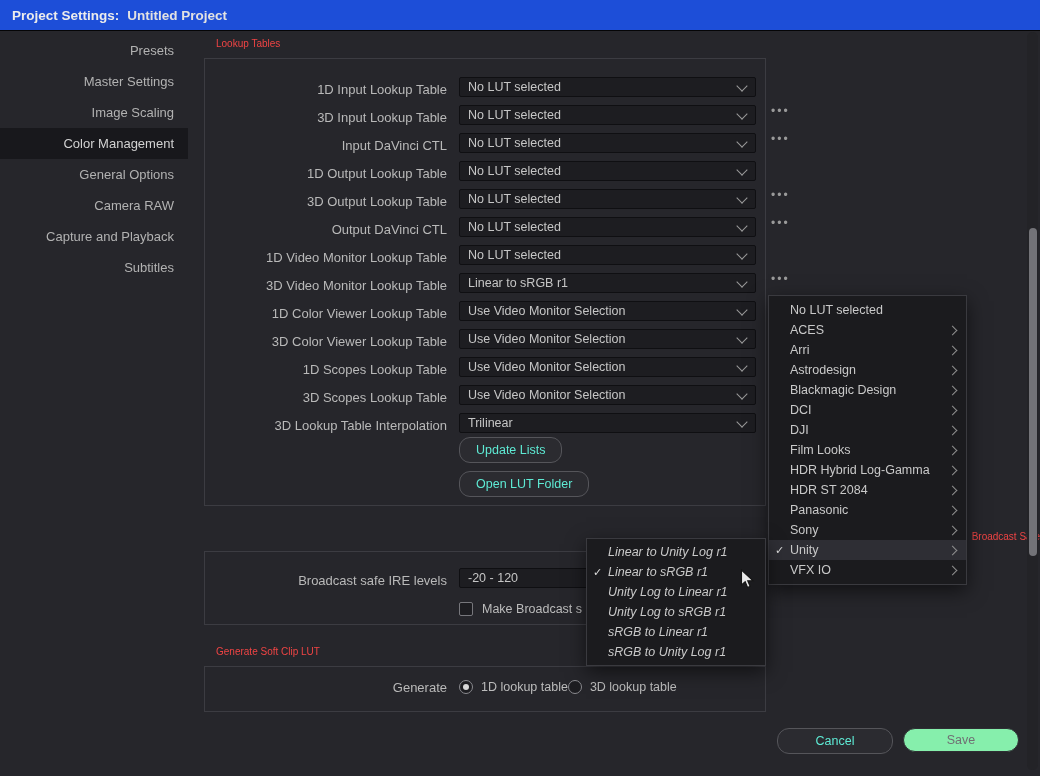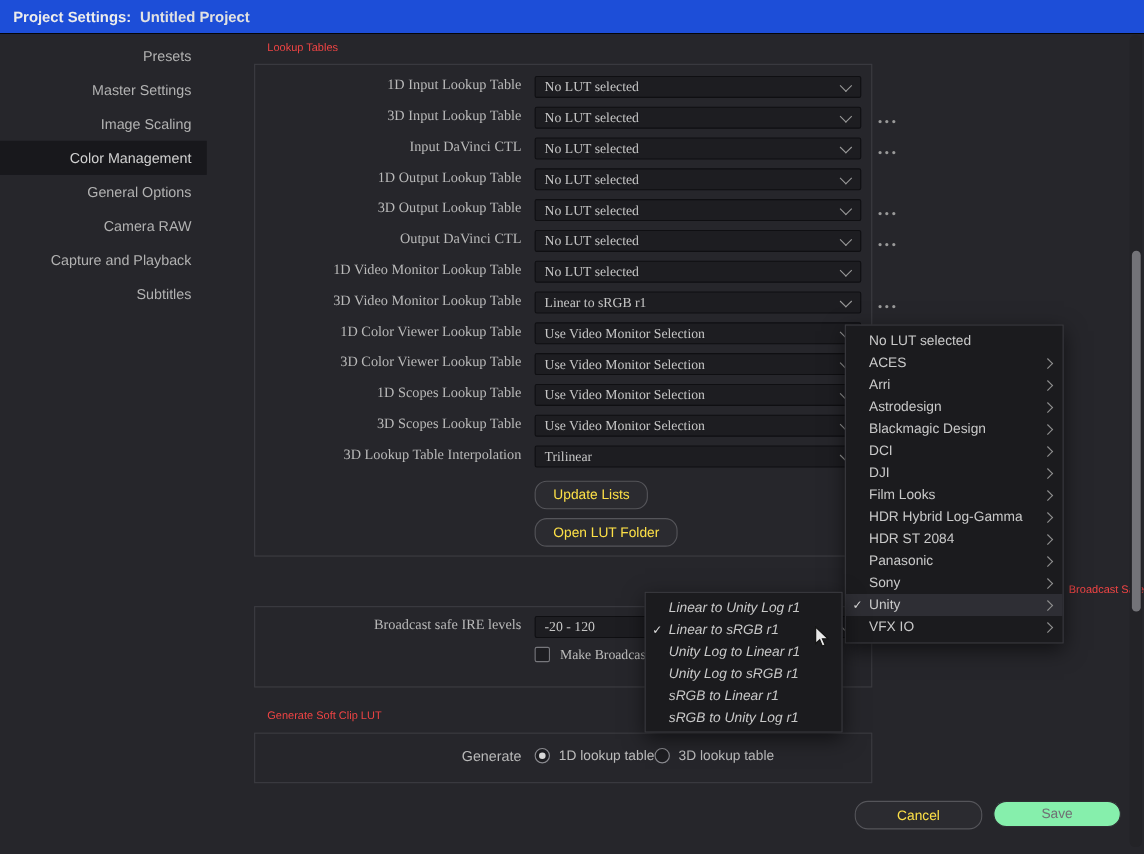--- a/index.html
+++ b/index.html
@@ -9,40 +9,40 @@
     font-family:"Liberation Sans","DejaVu Sans",sans-serif;
     font-size:13px;color:#c8c8c8;
     -webkit-font-smoothing:antialiased;
   }
   .titlebar{
     height:30px;background:#1d4ed8;border-bottom:1px solid #050506;
     display:flex;align-items:center;padding:0 12px;gap:8px;
   }
   .tb-label{font-weight:bold;color:#ececec;font-size:13.5px;}
   .tb-project{font-weight:bold;color:#e2e2e2;font-size:13.5px;}
-  .main{position:absolute;top:31px;left:0;right:0;bottom:0;display:flex;gap:27px;}
+  .main{position:absolute;top:31px;left:0;right:0;bottom:0;display:flex;}
   .sidebar{width:188px;flex:none;padding-top:4px;}
   .side-item{
     height:31px;display:flex;align-items:center;justify-content:flex-end;
     padding-right:14px;color:#b2b2b2;font-size:13px;cursor:default;
   }
   .side-item.active{background:#18181c;color:#d2d2d2;}
   .content{flex:1;position:relative;padding-top:4px;}
   .section-heading{
     height:18px;line-height:18px;margin:0 0 5px 28px;
     font-size:10px;color:#ef4444;
   }
   .bs-heading{margin-top:22px;text-align:right;}
   .sc-heading{margin-top:18px;}
   .panel{
     margin-left:16px;width:562px;box-sizing:border-box;
     border:1px solid #3c3c42;
   }
   .lut-panel{padding:10px 0 8px 0;}
-  .lut-row{height:28px;display:flex;align-items:flex-start;position:relative;font-family:Liberation Serif, serif;}
+  .lut-row{height:28px;display:flex;align-items:flex-end;position:relative;}
   .row-label{
     width:254px;box-sizing:border-box;text-align:right;padding-right:12px;
     font-size:13px;color:#b9b9b9;white-space:nowrap;
   }
   .select{
     width:297px;height:20px;box-sizing:border-box;position:relative;
     background:#1d1d21;border:1px solid #0f0f12;border-radius:2px;
     display:flex;align-items:center;padding:0 22px 0 8px;
     font-size:12.5px;color:#c6c6c6;cursor:default;
   }
@@ -53,21 +53,21 @@
     transform:rotate(45deg);
   }
   .more-dots{
     position:absolute;left:566px;top:50%;transform:translateY(-50%);
     color:#9a9a9a;font-size:12px;letter-spacing:2px;cursor:default;
   }
   .panel-btn-row{margin:4px 0 0 254px;}
   .panel-btn-row.second{margin-top:8px;}
   .btn{
     height:22px;box-sizing:border-box;border-radius:11px;
-    border:1px solid #55555a;background:#2b2b30;color:#fde047;
+    border:1px solid #55555a;background:#2b2b30;color:#5eead4;
     font-size:12.5px;display:inline-flex;align-items:center;justify-content:center;
     padding:12px 16px;cursor:default;white-space:nowrap;
   }
   .bs-panel{padding:8px 0;}
   .checkbox{
     width:14px;height:14px;box-sizing:border-box;border:1px solid #77777c;
     border-radius:2px;background:#1d1d21;margin-right:9px;flex:none;
   }
   .cb-label{font-size:12.5px;color:#bcbcbc;white-space:nowrap;}
   .sc-panel{padding:10px 0 14px 0;}

